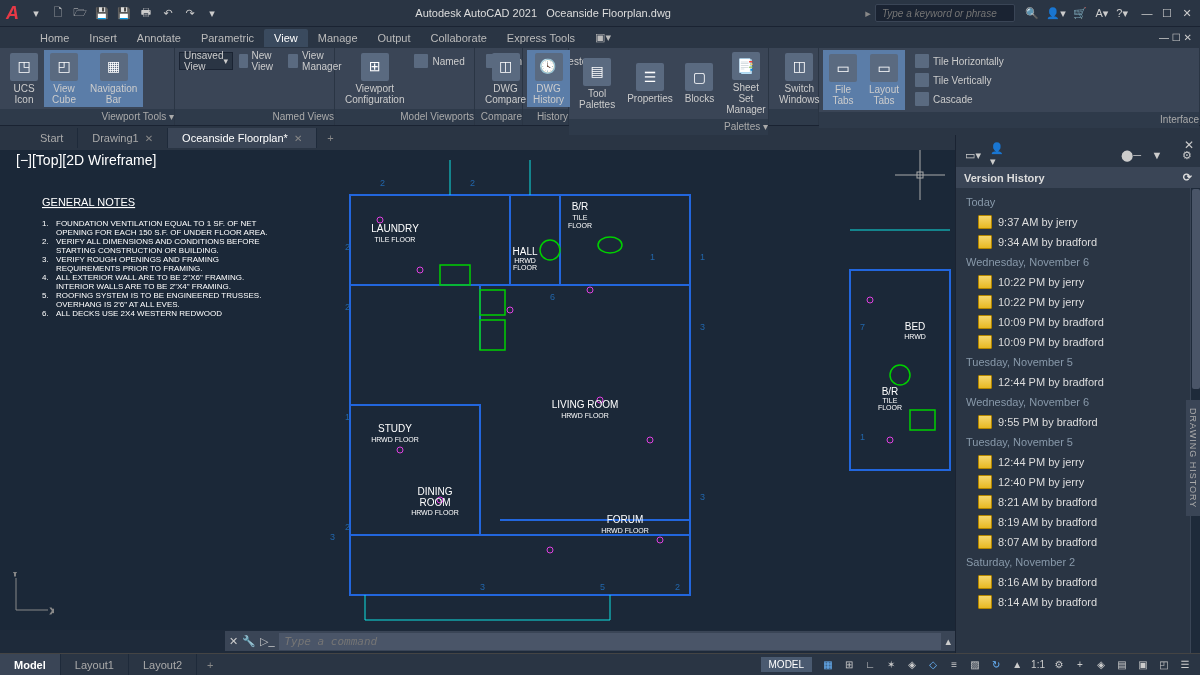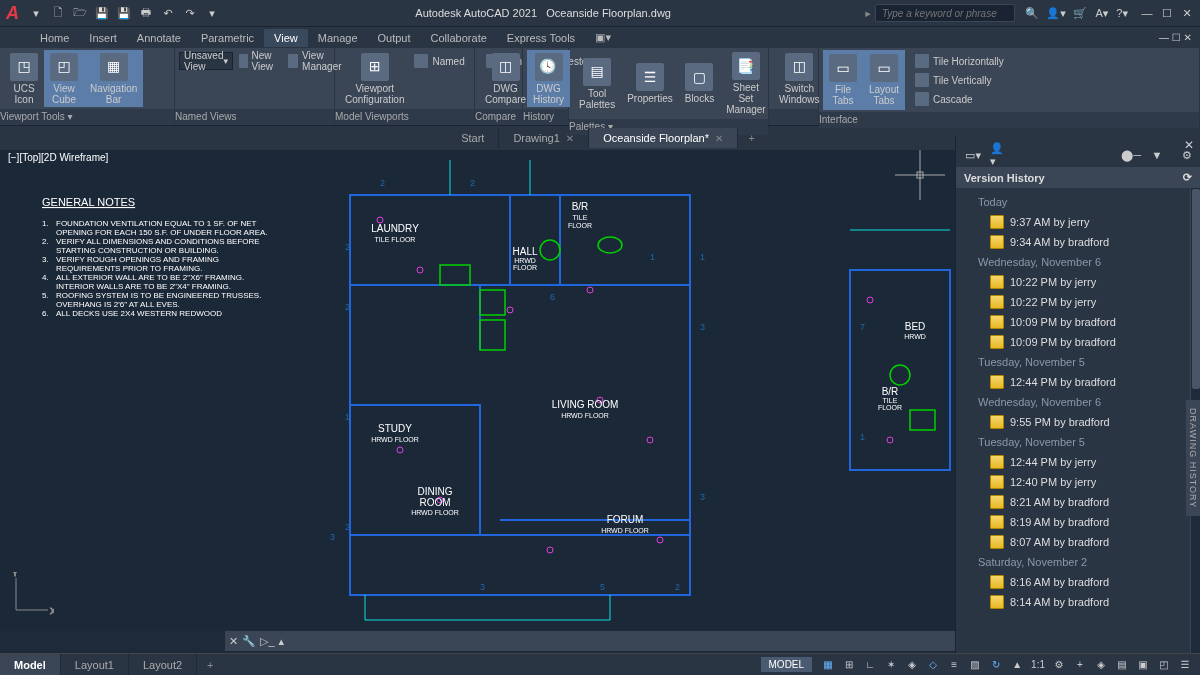--- a/index.html
+++ b/index.html
@@ -19,38 +19,38 @@
 
 .menurow { height: 22px; background: #2a3544; border-top: 1px solid #1a2332; display: flex; align-items: center; padding-left: 30px; }
 .menu-item { padding: 3px 10px; color: #bbb; cursor: pointer; font-size: 11px; }
 .menu-item.active { background: #3a4a5e; color: #fff; border-radius: 2px 2px 0 0; }
 .menu-close { margin-left: auto; margin-right: 8px; cursor: pointer; color: #ccc; font-size: 10px; }
 
 
 .ribbon { height: 78px; background: #3a4556; display: flex; border-bottom: 1px solid #1a2332; }
 .ribbon-panel { border-right: 1px solid #2a3544; display: flex; flex-direction: column; }
 .panel-body { flex: 1; display: flex; padding: 2px 4px; }
-.panel-title { height: 16px; background: #2e3a4a; text-align: left; font-size: 10px; color: #aaa; line-height: 16px; }
+.panel-title { height: 16px; background: #2e3a4a; text-align: right; font-size: 10px; color: #aaa; line-height: 16px; }
 .big-btn { display: flex; flex-direction: column; align-items: center; justify-content: center; padding: 2px 6px; cursor: pointer; font-size: 10px; text-align: center; color: #ccc; line-height: 11px;}
 .big-btn.active { background: #5b7da8; }
 .big-btn .ico { width: 28px; height: 28px; background: #5a6a80; margin-bottom: 2px; border-radius: 2px; display:flex;align-items:center;justify-content:center;color:#fff;font-size:14px;}
 .small-btn { display: flex; align-items: center; gap: 4px; padding: 1px 4px; cursor: pointer; font-size: 10px; color: #ccc; height: 18px; }
 .small-btn .sico { width: 14px; height: 14px; background: #5a6a80; border-radius: 1px; }
 .combo { background: #2a3544; border: 1px solid #1a2332; height: 18px; padding: 0 4px; color: #ccc; font-size: 10px; display: flex; align-items: center; width: 140px; cursor: pointer; }
 .combo::after { content: "▾"; margin-left: auto; font-size: 9px; }
 
 
-.doctabs { height: 24px; background: #2a3544; display: flex; align-items: center; padding-left: 12px; justify-content: center; }
+.doctabs { height: 24px; background: #2a3544; display: flex; align-items: center; padding-left: 26px; }
 .doctab { padding: 4px 14px; color: #aaa; cursor: pointer; font-size: 11px; border-right: 1px solid #1e2a3a; display:flex; align-items:center; gap:6px;}
 .doctab.active { background: #3a4556; color: #fff; }
 .doctab .close { font-size: 10px; color: #888; }
 .doctab-plus { padding: 4px 10px; color: #888; cursor: pointer; }
 
 
-.vplabel { position: absolute; top: 152px; left: 8px; color: #fff; font-size: 10px; z-index: 4; }
+.vplabel { position: absolute; top: 152px; left: 16px; color: #fff; font-size: 14px; z-index: 4; }
 
 
 .canvas { position: absolute; top: 150px; left: 0; right: 245px; bottom: 45px; background: #1b2838; overflow:hidden;}
 .canvas svg { width: 100%; height: 100%; }
 .room-label { fill: #fff; font-size: 10px; }
 .room-sub { fill: #fff; font-size: 7px; }
 .notes-title { fill: #fff; font-size: 11px; text-decoration: underline; }
 .notes-text { fill: #fff; font-size: 8px; }
 .numlbl { fill: #26a; font-size: 9px; }
 
@@ -75,21 +75,21 @@
 .model-tag { background: #4a5a70; padding: 2px 8px; color:#fff; font-size:10px; margin-right:4px;}
 
 
 .vhist { position: absolute; top: 135px; right: 0; width: 245px; bottom: 22px; background: #2a3544; border-left: 1px solid #1a2332; display:flex; flex-direction:column;}
 .vhist-close { position: absolute; top: 3px; right: 6px; color:#ccc; cursor:pointer; font-size:12px; }
 .vhist-tools { height: 24px; display: flex; align-items: center; padding: 0 8px; gap: 8px; margin-top:8px;}
 .vhist-tools .tbtn { width:18px; height:18px; cursor:pointer; color:#ccc; display:flex;align-items:center;justify-content:center;}
 .vhist-tools .spacer{flex:1;}
 .vhist-title { background: #3a4556; padding: 4px 8px; font-weight: bold; color: #ddd; font-size:11px; display:flex; align-items:center;}
 .vhist-title .refresh { margin-left:auto; cursor:pointer;}
-.vhist-body { flex:1; overflow:hidden; padding: 4px 12px;}
+.vhist-body { flex:1; overflow:hidden; padding: 4px 0;}
 .vhist-group { color: #8899aa; padding: 4px 10px; font-size: 11px; }
 .vhist-item { display: flex; align-items: center; gap: 6px; padding: 3px 10px 3px 22px; cursor: pointer; font-size: 11px; color: #ddd;}
 .vhist-item .vico { width: 14px; height: 14px; background: linear-gradient(#f5d76e,#e8b923); border-radius:1px; border:1px solid #b38600; flex-shrink:0;}
 .vhist-scrollbar { width: 10px; background:#1e2a3a; border-left:1px solid #3a4556;}
 .vhist-body-wrap { display:flex; flex:1; overflow:hidden;}
 .vhist-scrollthumb { width:8px; height:200px; background:#4a5568; margin:1px; border-radius:2px;}
 .vhist-tab { position:absolute; right:0; top:50%; writing-mode:vertical-rl; background:#3a4556; padding:8px 2px; font-size:9px; color:#aaa; letter-spacing:1px;}
 
 </style>
 </head>
@@ -436,20 +436,21 @@
     <text x="4" y="4" fill="#888" font-size="9">Y</text>
         <text x="42" y="42" fill="#888" font-size="9">X</text>
   </g>
     </svg>
 </div>
 
 <div class="cmdline">
   <span style="color:#ccc;">✕</span>
   <span style="color:#ccc;">🔧</span>
   <span class="arrow">▷_</span>
+  <input class="cmdinput" placeholder="Type a command" style="">
   <span style="color:#ccc;">▴</span>
 </div>
 
 <div class="layouttabs">
   <div class="ltab active">Model</div>
   <div class="ltab">Layout1</div>
   <div class="ltab">Layout2</div>
   <div class="ltab-plus">+</div>
 </div>
 

